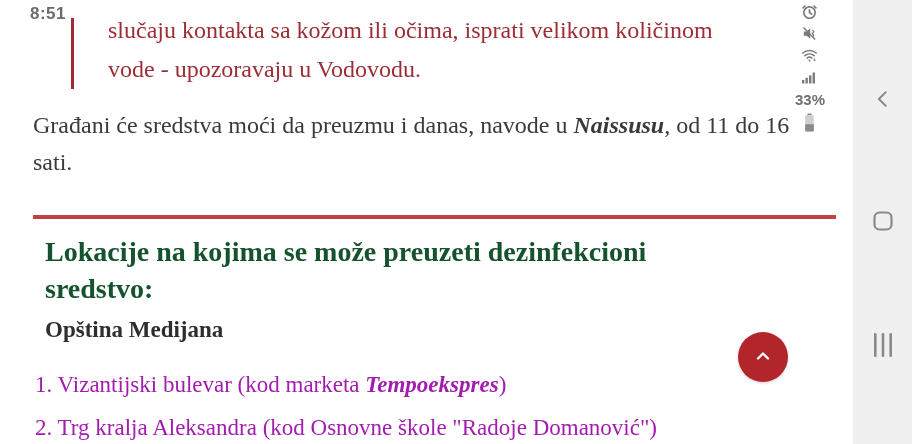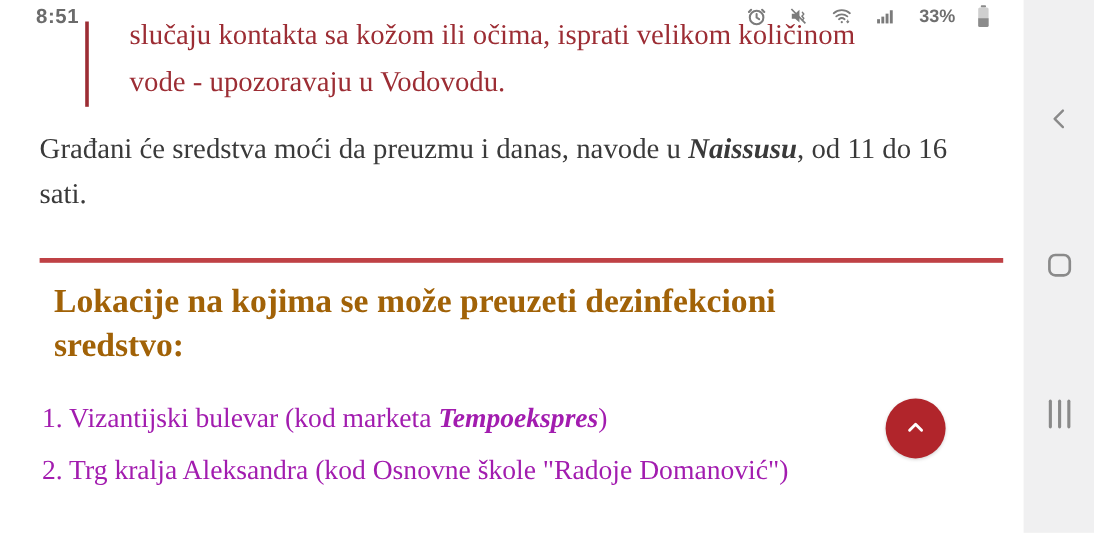--- a/index.html
+++ b/index.html
@@ -12,21 +12,21 @@
   }
 
   
   .status-bar { position: absolute; top: 0; left: 0; right: 59px; height: 26px; z-index: 5; }
   .status-time {
     position: absolute; left: 30px; top: 4px;
     font-size: 17px; font-weight: 600; color: #6b6b6b; letter-spacing: .5px;
   }
   .status-icons {
     position: absolute; right: 28px; top: 3px; height: 20px;
-    display: flex; align-items: center; gap: 18px;
+    display: flex; align-items: center; gap: 5px; flex-direction: column;
   }
   .status-icons svg { display: block; }
   .battery-percent { font-size: 15px; font-weight: 600; color: #6f6f6f; margin-left: 1px; }
 
   
   .article {
     position: absolute; top: 18px; left: 0; width: 853px; height: 426px;
     overflow: hidden;
     font-family: "Liberation Serif", "DejaVu Serif", serif;
   }
@@ -47,21 +47,21 @@
   .emph { font-weight: 700; font-style: italic; }
   .divider {
     margin: 34px 0 0 33px;
     width: 803px; height: 4px;
     background: #bf4145; border: none;
   }
   .heading {
     margin: 14px 0 0 45px;
     width: 690px;
     font-size: 28px; line-height: 37px; font-weight: 700;
-    color: #a16207;
+    color: #14532d;
   }
   .subheading {
     margin: 10px 0 0 45px;
     font-size: 23px; line-height: 26px; font-weight: 700;
     color: #2e2e2e;
   }
   .list-item {
     margin: 27px 0 0 35px;
     font-size: 23px; line-height: 30px;
     color: #a21caf;
@@ -147,20 +147,21 @@
   <blockquote class="quote">
     <span>slučaju kontakta sa kožom ili očima, isprati velikom količinom vode - upozoravaju u Vodovodu.</span>
   </blockquote>
 
   <p class="body-par"><span>Građani će sredstva moći da preuzmu i danas, navode u </span><span class="emph">Naissusu</span><span>, od 11 do 16 sati.</span></p>
 
   <hr class="divider">
 
   <h2 class="heading">Lokacije na kojima se može preuzeti dezinfekcioni sredstvo:</h2>
 
+  <h3 class="subheading">Opština Medijana</h3>
 
   <p class="list-item"><span>1. Vizantijski bulevar (kod marketa </span><span class="emph">Tempoekspres</span><span>)</span></p>
 
   <p class="list-item"><span>2. Trg kralja Aleksandra (kod Osnovne škole "Radoje Domanović")</span></p>
 </div>
 
 <button class="scroll-top">
   <span>
     <svg width="24" height="24" viewBox="0 0 24 24" fill="none" stroke="#ffffff" stroke-width="2.4" stroke-linecap="round" stroke-linejoin="round">
       <path d="M7 14.5 12 9.5l5 5"></path>

